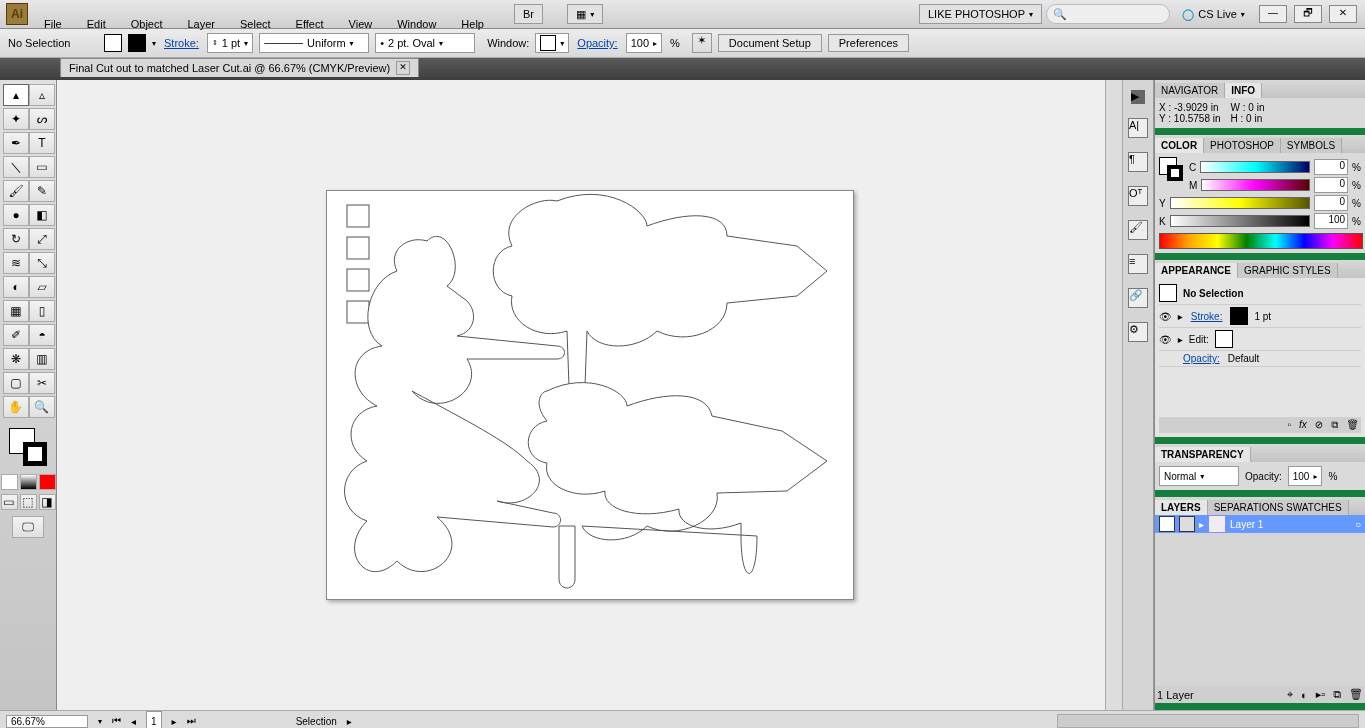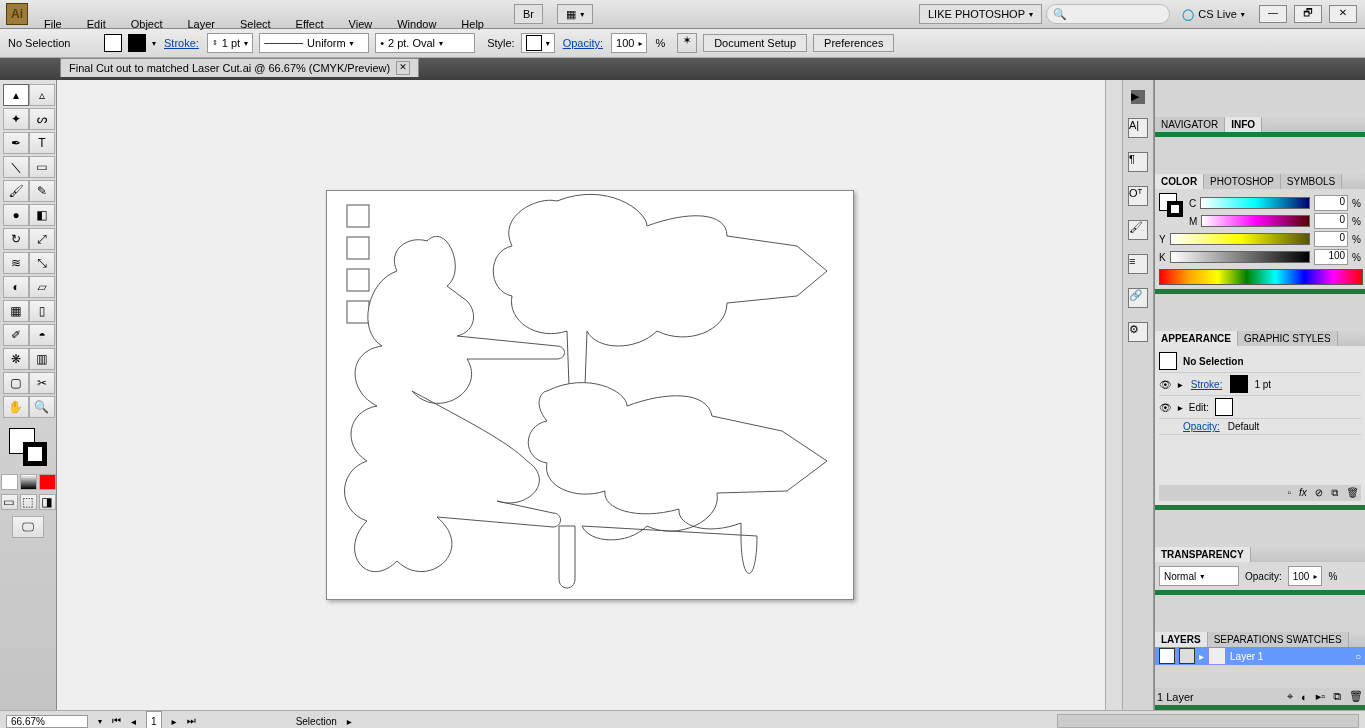--- a/index.html
+++ b/index.html
@@ -108,21 +108,21 @@
     width:30px;background:#d5d5d5;border-left:1px solid #aaa;border-right:1px solid #999;
     display:flex;flex-direction:column;align-items:center;padding-top:10px;gap:14px;
   }
   .dock-icon { width:18px;height:18px;border:1px solid #777;background:#eee;}
 
   
   .right-panels {
     width:210px;background:#d5d5d5;border-left:1px solid #888;
     display:flex;flex-direction:column;
   }
-  .panel { border-bottom:5px solid #15803d;margin-top:34px; }
+  .panel { border-bottom:7px solid #15803d; }
   .panel-tabs { display:flex;background:linear-gradient(#d8d8d8,#c4c4c4);height:18px;align-items:flex-end;}
   .panel-tab { padding:2px 6px;font-size:10px;border-right:1px solid #aaa;background:#cacaca;}
   .panel-tab.active { background:#e6e6e6; font-weight:bold;}
   .panel-body { background:#dadada;padding:4px;font-size:10px;}
 
   .color-row { display:flex;align-items:center;gap:4px;margin:2px 0;}
   .slider { flex:1;height:10px;background:linear-gradient(to right,#000,#888,#fff);border:1px solid #666;}
   .num-box { width:28px;height:14px;background:#fff;border:1px solid #999;text-align:right;padding:0 2px;}
 
   .spectrum { height:14px;width:100%;
@@ -155,21 +155,21 @@
       <span class="menu-item">File</span>
       <span class="menu-item">Edit</span>
       <span class="menu-item">Object</span>
       <span class="menu-item">Layer</span>
       <span class="menu-item">Select</span>
       <span class="menu-item">Effect</span>
       <span class="menu-item">View</span>
       <span class="menu-item">Window</span>
       <span class="menu-item">Help</span>
     </div>
-  <div style="margin-left:18px;display:flex;gap:6px;">
+  <div style="margin-left:18px;display:flex;gap:16px;">
     <span class="right-chip">Br</span>
     <span class="right-chip">▦ <span class="tri">▾</span></span>
   </div>
   <div class="spacer"></div>
   <div class="right-chip">
     <span>LIKE PHOTOSHOP</span>
     <span class="tri">▾</span>
   </div>
   <div class="search-box">
     <span>🔍</span>
@@ -200,21 +200,21 @@
     <span class="tri">▾</span>
   </span>
 
   <span class="input-box" style="width:100px">
     ───── <span>Uniform</span> <span class="tri">▾</span>
   </span>
   <span class="input-box" style="width:90px">
     • <span>2 pt. Oval</span> <span class="tri">▾</span>
   </span>
 
-  <span style="margin-left:6px">Style:</span>
+  <span style="margin-left:6px">Window:</span>
   <span class="input-box">
       <span class="swatch" style="background:#fff;width:14px;height:14px"></span>
       <span class="tri">▾</span>
     </span>
 
   <span class="ctrl-lbl">Opacity:</span>
   <span class="input-box">
     <span>100</span>
     <span class="tri">▸</span>
   </span>
@@ -366,20 +366,30 @@
     <div class="dock-icon">⚙</div>
   </div>
 
   <div class="right-panels">
 
     <div class="panel">
       <div class="panel-tabs">
         <div class="panel-tab">NAVIGATOR</div>
         <div class="panel-tab active">INFO</div>
       </div>
+      <div class="panel-body" style="display:flex;gap:10px">
+        <div>
+          <div>X : <span>-3.9029 in</span></div>
+          <div>Y : <span>10.5758 in</span></div>
+        </div>
+        <div>
+          <div>W : <span>0 in</span></div>
+          <div>H : <span>0 in</span></div>
+        </div>
+      </div>
     </div>
 
     <div class="panel">
       <div class="panel-tabs">
         <div class="panel-tab active">COLOR</div>
         <div class="panel-tab">PHOTOSHOP</div>
         <div class="panel-tab">SYMBOLS</div>
       </div>
       <div class="panel-body">
         <div style="float:left;margin-right:6px;position:relative;width:24px;height:24px">

